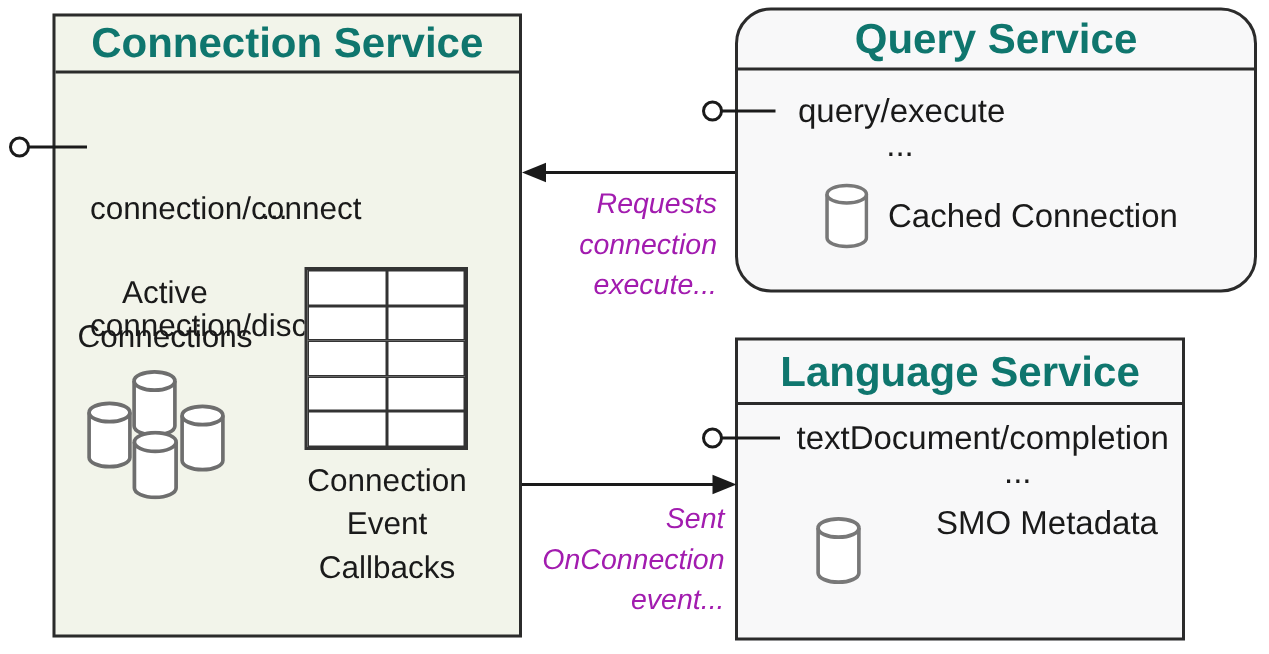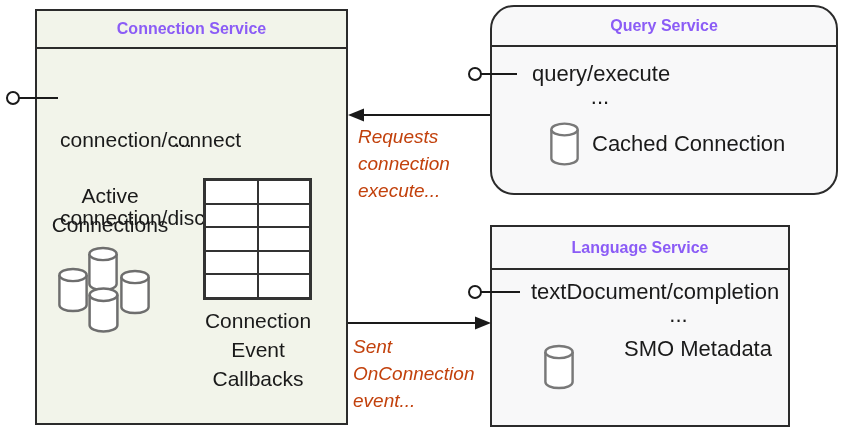--- a/index.html
+++ b/index.html
@@ -8,32 +8,32 @@
     font-family:"Liberation Sans", sans-serif; color:#1a1a1a; overflow:hidden;
   }
   .box { position:absolute; border:2px solid var(--border,#2b2b2b); box-sizing:border-box; }
   .box-conn { left:35px; top:9px; width:313px; height:416px; background:var(--conn-fill,#f2f4ea); }
   .box-query { left:490px; top:5px; width:348px; height:190px; background:var(--svc-fill,#f8f8f9);border-radius:24px; }
   .box-lang { left:490px; top:225px; width:300px; height:202px; background:var(--svc-fill,#f8f8f9); }
   .box-header {
     position:absolute; left:0; right:0; top:0;
     border-bottom:2px solid var(--border,#2b2b2b);
     display:flex; align-items:center; justify-content:center;
-    font-weight:bold; font-size:16px; color:#8b5cf6;
+    font-weight:bold; font-size:28px; color:#0f766e;
   }
   .hdr-conn { height:36px; }
   .hdr-query { height:38px; }
   .hdr-lang { height:41px; }
   .txt { position:absolute; font-size:22px; line-height:26px; white-space:pre; }
   .txt-sm { font-size:21px; }
   .center { text-align:center; white-space:normal; }
   .stack29 { line-height:29px; }
   .annot {
     position:absolute; font-size:19px; font-style:italic; line-height:27px;
-    text-align:left; color:#c2410c;
+    text-align:right; color:#a21caf;
   }
   .overlay { position:absolute; left:0; top:0; width:846px; height:436px; pointer-events:none; z-index:6; }
   .cyl { position:absolute; }
   .grid-table {
     position:absolute; left:166px; top:167px; width:109px; height:122px;
     border:2px solid #333; box-sizing:border-box; background:#fff;
     display:grid; grid-template-columns:1fr 1fr; grid-template-rows:repeat(5,1fr);
   }
   .grid-cell { border:1px solid #333; }
   .cluster { position:absolute; left:18px; top:232px; width:104px; height:95px; }

